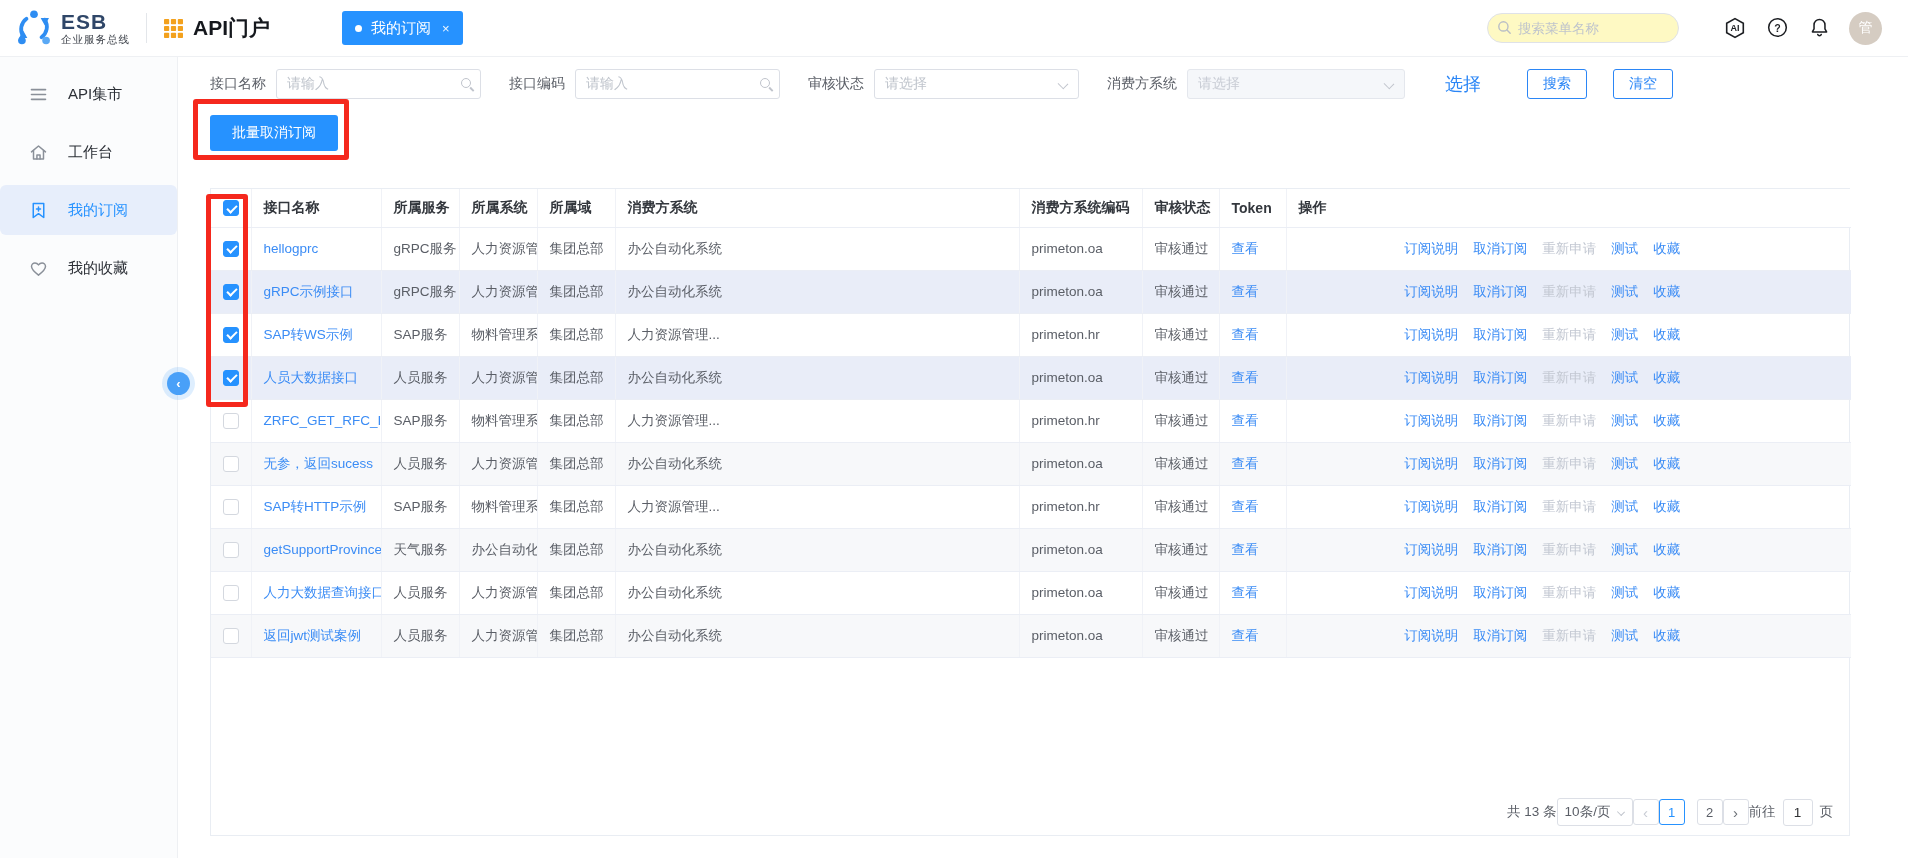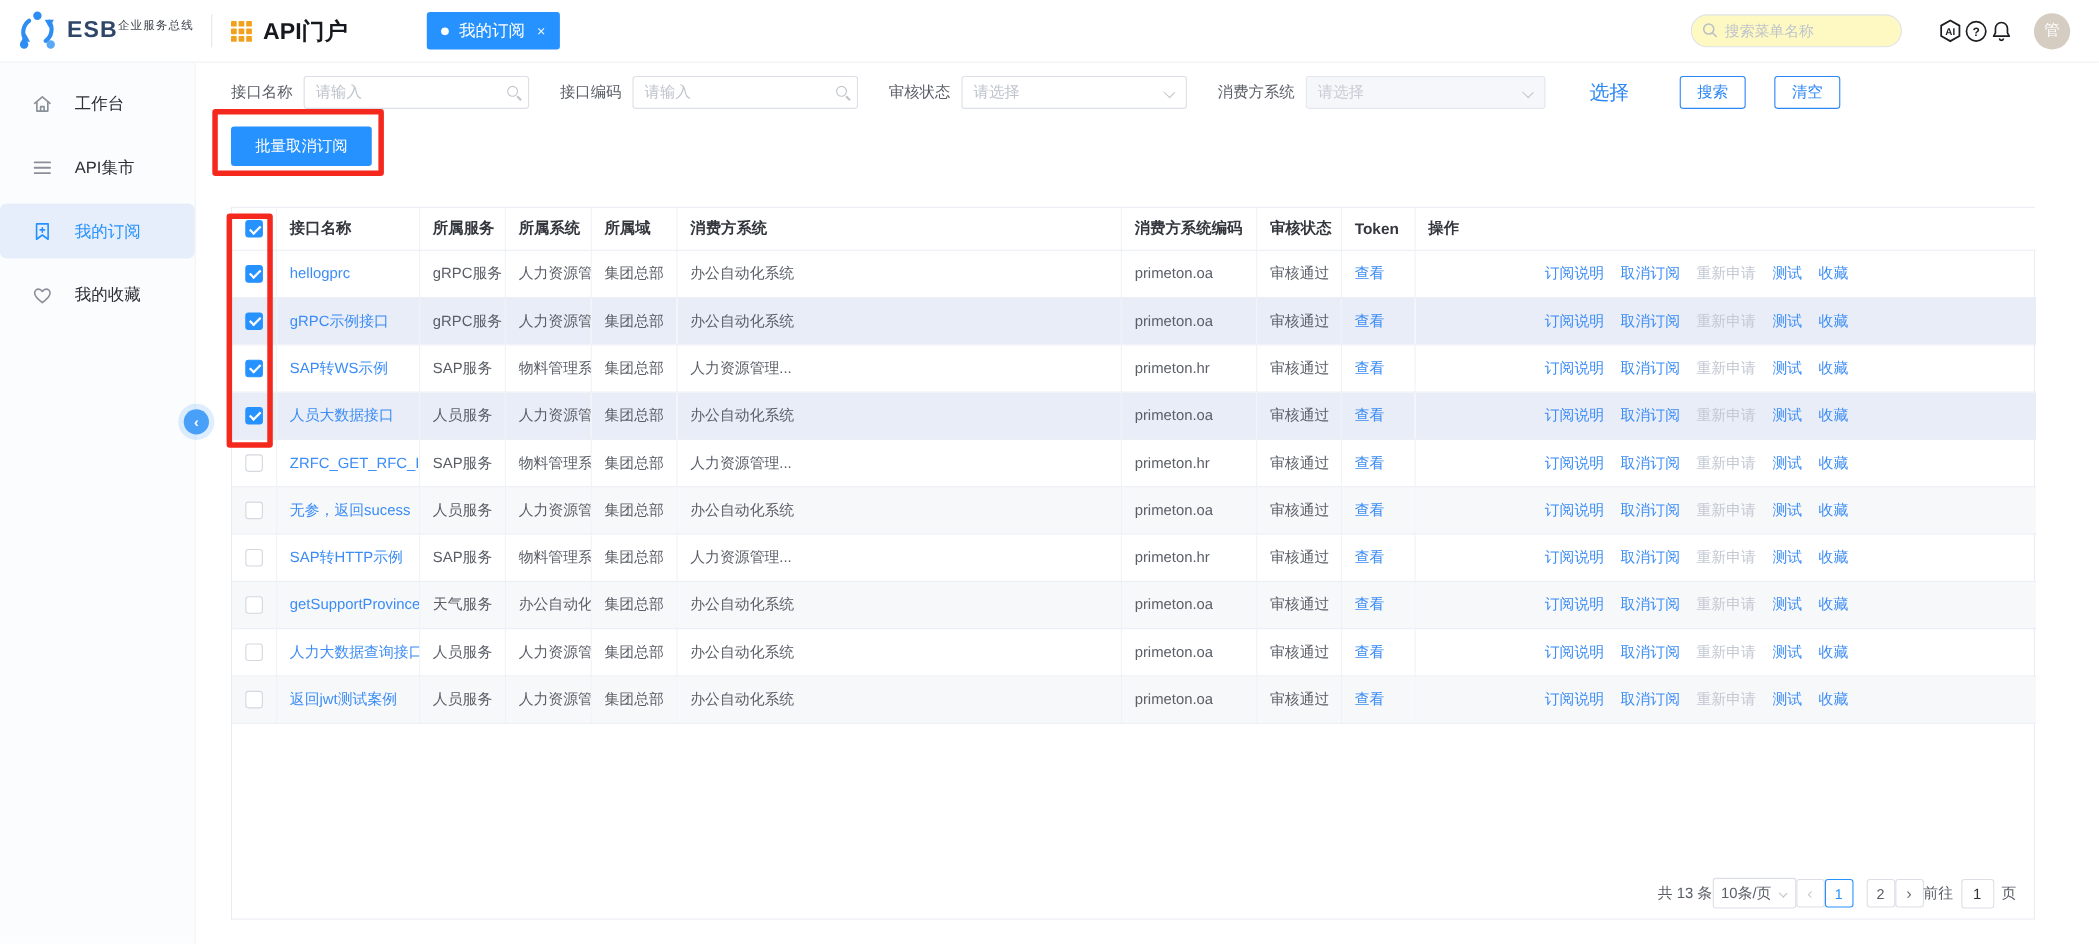--- a/index.html
+++ b/index.html
@@ -2,36 +2,36 @@
 <html><head>
 <meta charset="utf-8">
 <style>
   *{margin:0;padding:0;box-sizing:border-box}
   html,body{width:1908px;height:858px;overflow:hidden;background:#fff;
     font-family:"Liberation Sans","DejaVu Sans",sans-serif;color:#303133}
   
   .topbar{height:57px;display:flex;align-items:center;padding:0 26px 0 14px;
     border-bottom:1px solid #eef0f3;background:#fff;position:relative;z-index:5}
   .brand{display:flex;align-items:center;gap:7px}
-  .brand-text{display:flex;flex-direction:row;line-height:1.05}
+  .brand-text{display:flex;flex-direction:column;line-height:1.05}
   .brand-name{font-size:21px;font-weight:bold;color:#2f4668;letter-spacing:1px}
   .brand-sub{font-size:10.5px;color:#3a3f47;letter-spacing:1px;margin-top:1px}
   .vsep{width:1px;height:30px;background:#e3e6ea;margin:0 16px}
   .portal{display:flex;align-items:center;gap:9px}
   .portal-title{font-size:21px;font-weight:bold;color:#15181d}
   .tab{margin-left:72px;height:34px;background:#2692ff;border-radius:3px;color:#fff;
     display:flex;align-items:center;gap:9px;padding:0 13px;font-size:15px;cursor:pointer}
   .tab-dot{width:7px;height:7px;border-radius:50%;background:#fff;display:inline-block}
   .tab-close{font-size:13px;opacity:.92;margin-left:2px}
   .top-search{margin-left:auto;position:relative;width:192px;height:30px}
   .top-search input{width:100%;height:100%;border:1px solid #dfe2e8;border-radius:16px;
     padding:0 10px 0 30px;font-size:13.5px;color:#606266;outline:none;background:#fef9c3}
   .top-search input::placeholder{color:#bfc4cc}
   .top-search .mag-svg{position:absolute;left:10px;top:7px}
-  .top-icons{display:flex;align-items:flex-end;margin-left:32px}
+  .top-icons{display:flex;align-items:flex-start;gap:19px;margin-left:44px}
   .top-icons .ticon{cursor:pointer;display:flex}
   .avatar{width:33px;height:33px;border-radius:50%;background:#d5ccc2;color:#fff;
     display:flex;align-items:center;justify-content:center;font-size:14px;margin-left:18px;cursor:pointer}
   
   .layout{display:flex;height:801px;position:relative}
   .sidebar{width:178px;background:#fbfcfd;border-right:1px solid #eef0f3;padding-top:12px;flex:none}
   .side-item{height:50px;margin-bottom:8px;display:flex;align-items:center;gap:19px;
     padding-left:28px;font-size:15px;color:#2b2f36;cursor:pointer}
   .side-item svg{color:#8a9099;flex:none}
   .side-item.active{background:#e7eefb;color:#2692ff;border-radius:6px}
@@ -176,32 +176,32 @@
     </span>
   </div>
   <div class="avatar">
     <span>管</span>
   </div>
 </header>
 
 <div class="layout">
   <aside class="sidebar">
     <div class="side-item">
+      <svg width="21" height="21" viewBox="0 0 24 24" fill="none" stroke="currentColor" stroke-width="1.9" stroke-linecap="round">
+        <path d="M4 6.5h16M4 12h16M4 17.5h16"></path>
+      </svg>
+      <span>API集市</span>
+    </div>
+    <div class="side-item">
       <svg width="21" height="21" viewBox="0 0 24 24" fill="none" stroke="currentColor" stroke-width="1.7" stroke-linecap="round" stroke-linejoin="round">
         <path d="M4 11.3 12 4.6l8 6.7"></path>
           <path d="M6.3 9.8V19.4h11.4V9.8"></path>
           <path d="M10.2 19.4v-4.6h3.6v4.6"></path>
       </svg>
       <span>工作台</span>
-    </div>
-    <div class="side-item">
-      <svg width="21" height="21" viewBox="0 0 24 24" fill="none" stroke="currentColor" stroke-width="1.9" stroke-linecap="round">
-        <path d="M4 6.5h16M4 12h16M4 17.5h16"></path>
-      </svg>
-      <span>API集市</span>
     </div>
     <div class="side-item active">
       <svg width="21" height="21" viewBox="0 0 24 24" fill="none" stroke="currentColor" stroke-width="1.7" stroke-linecap="round" stroke-linejoin="round">
         <path d="M6 4h12v16l-6-4.4L6 20z"></path>
           <path d="M12 8v4.6M9.7 10.3h4.6"></path>
       </svg>
       <span>我的订阅</span>
     </div>
     <div class="side-item">
       <svg width="21" height="21" viewBox="0 0 24 24" fill="none" stroke="currentColor" stroke-width="1.7" stroke-linejoin="round">

